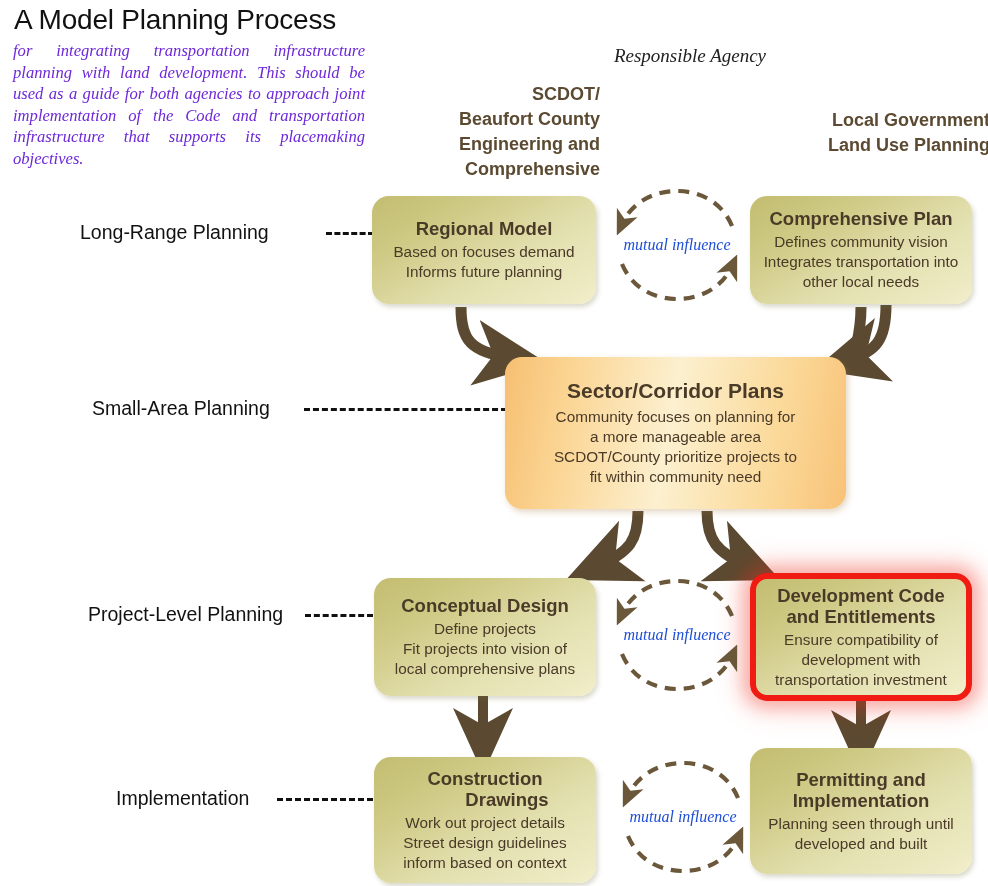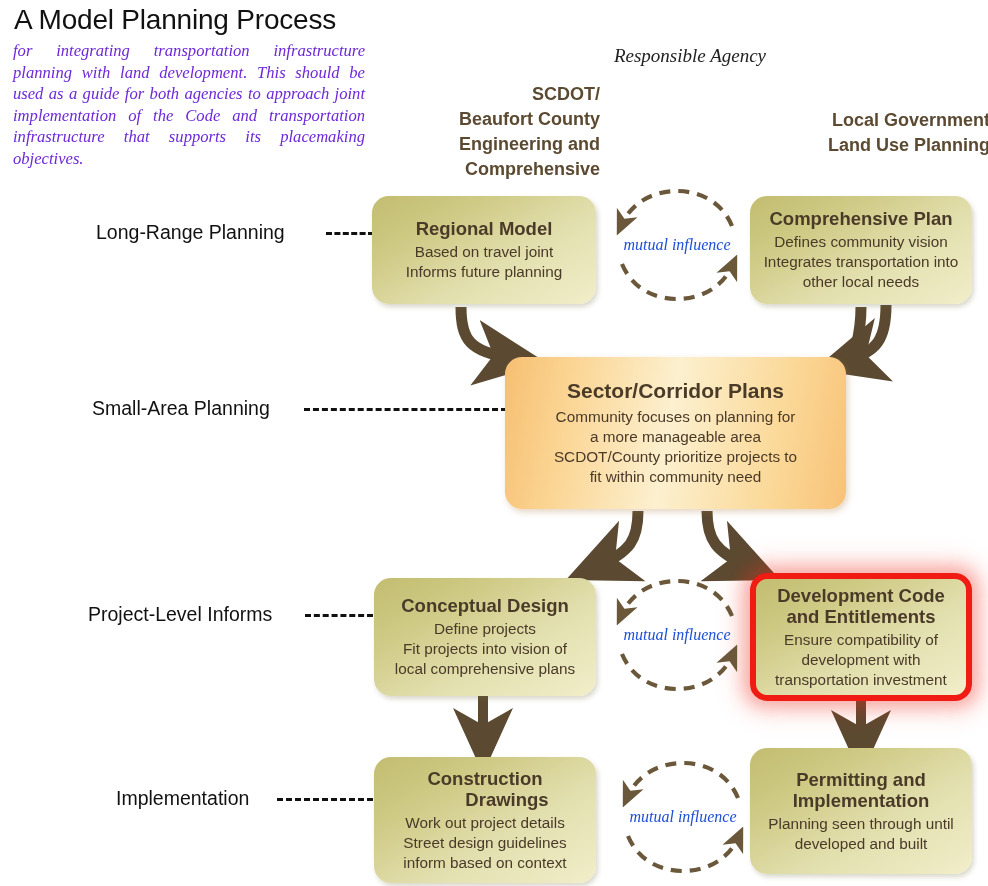--- a/index.html
+++ b/index.html
@@ -102,27 +102,27 @@
     <div>Beaufort County</div>
     <div>Engineering and</div>
     <div>Comprehensive</div>
   </div>
 
   <div class="col-head" id="colhead-right">
     <div>Local Government</div>
     <div>Land Use Planning</div>
   </div>
 
-  <div class="stage-label" style="left:96px;top:221px;">Long-Range Planning</div>
+  <div class="stage-label" style="left:80px;top:221px;">Long-Range Planning</div>
   <div class="dash-line" style="left:326px;top:232px;width:48px;"></div>
 
   <div class="stage-label" style="left:92px;top:397px;">Small-Area Planning</div>
   <div class="dash-line" style="left:304px;top:408px;width:203px;"></div>
 
-  <div class="stage-label" style="left:88px;top:603px;">Project-Level Informs</div>
+  <div class="stage-label" style="left:88px;top:603px;">Project-Level Planning</div>
   <div class="dash-line" style="left:305px;top:614px;width:68px;"></div>
 
   <div class="stage-label" style="left:116px;top:787px;">Implementation</div>
   <div class="dash-line" style="left:277px;top:798px;width:96px;"></div>
 
   <svg class="arrowsvg" width="988" height="886" viewBox="0 0 988 886">
     <defs>
       <marker id="ah" markerWidth="7" markerHeight="7" refX="3.4" refY="3.2" orient="auto" markerUnits="strokeWidth">
         <path d="M0,0.2 L6.6,3.2 L0,6.2 L1.7,3.2 Z" fill="#5b4a31"></path>
       </marker>
@@ -140,21 +140,21 @@
 
     <path d="M707,511 C707,540 716,552 748,566" stroke="#5b4a31" stroke-width="11" fill="none" marker-end="url(#ah)"></path>
 
     <path d="M483,696 L483,742" stroke="#5b4a31" stroke-width="10" fill="none" marker-end="url(#ah)"></path>
 
     <path d="M861,700 L861,744" stroke="#5b4a31" stroke-width="10" fill="none" marker-end="url(#ah)"></path>
   </svg>
 
   <div class="node olive" style="left:372px;top:196px;width:224px;height:108px;">
     <div class="n-title">Regional Model</div>
-    <div class="n-line">Based on travel joint</div>
+    <div class="n-line">Based on focuses demand</div>
     <div class="n-line">Informs future planning</div>
   </div>
 
   <div class="node olive" style="left:750px;top:196px;width:222px;height:108px;">
     <div class="n-title">Comprehensive Plan</div>
     <div class="n-line">Defines community vision</div>
     <div class="n-line">Integrates transportation into</div>
     <div class="n-line">other local needs</div>
   </div>
 

